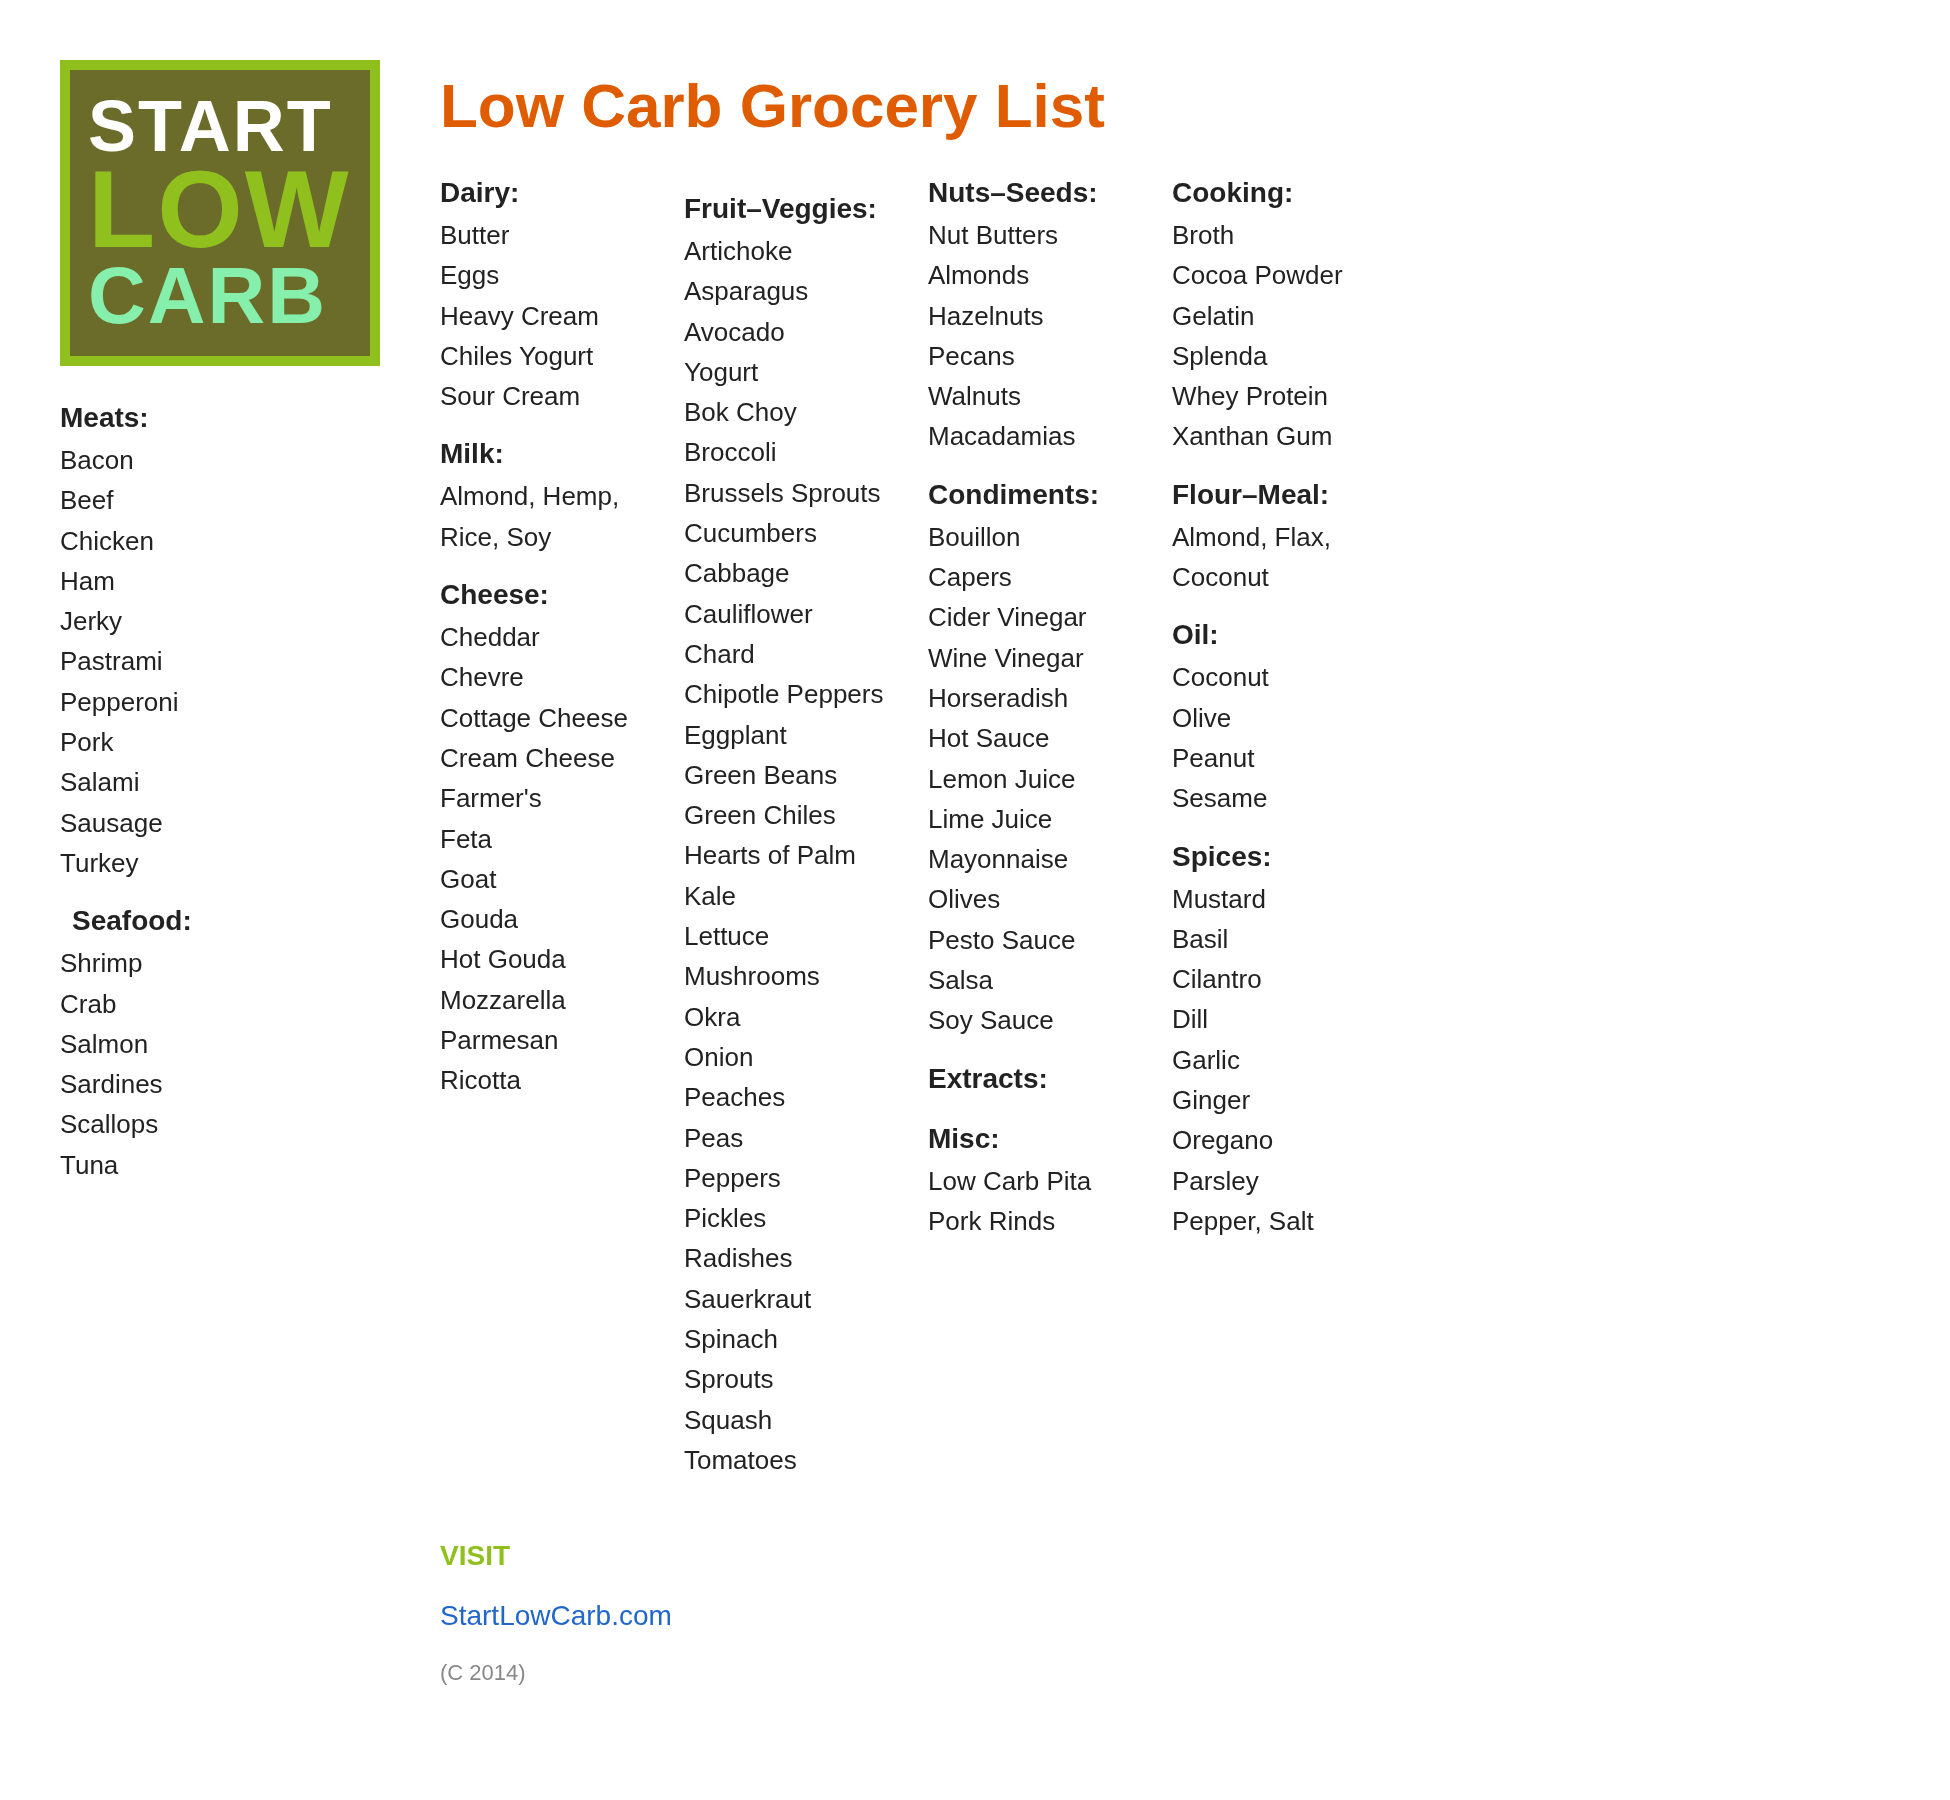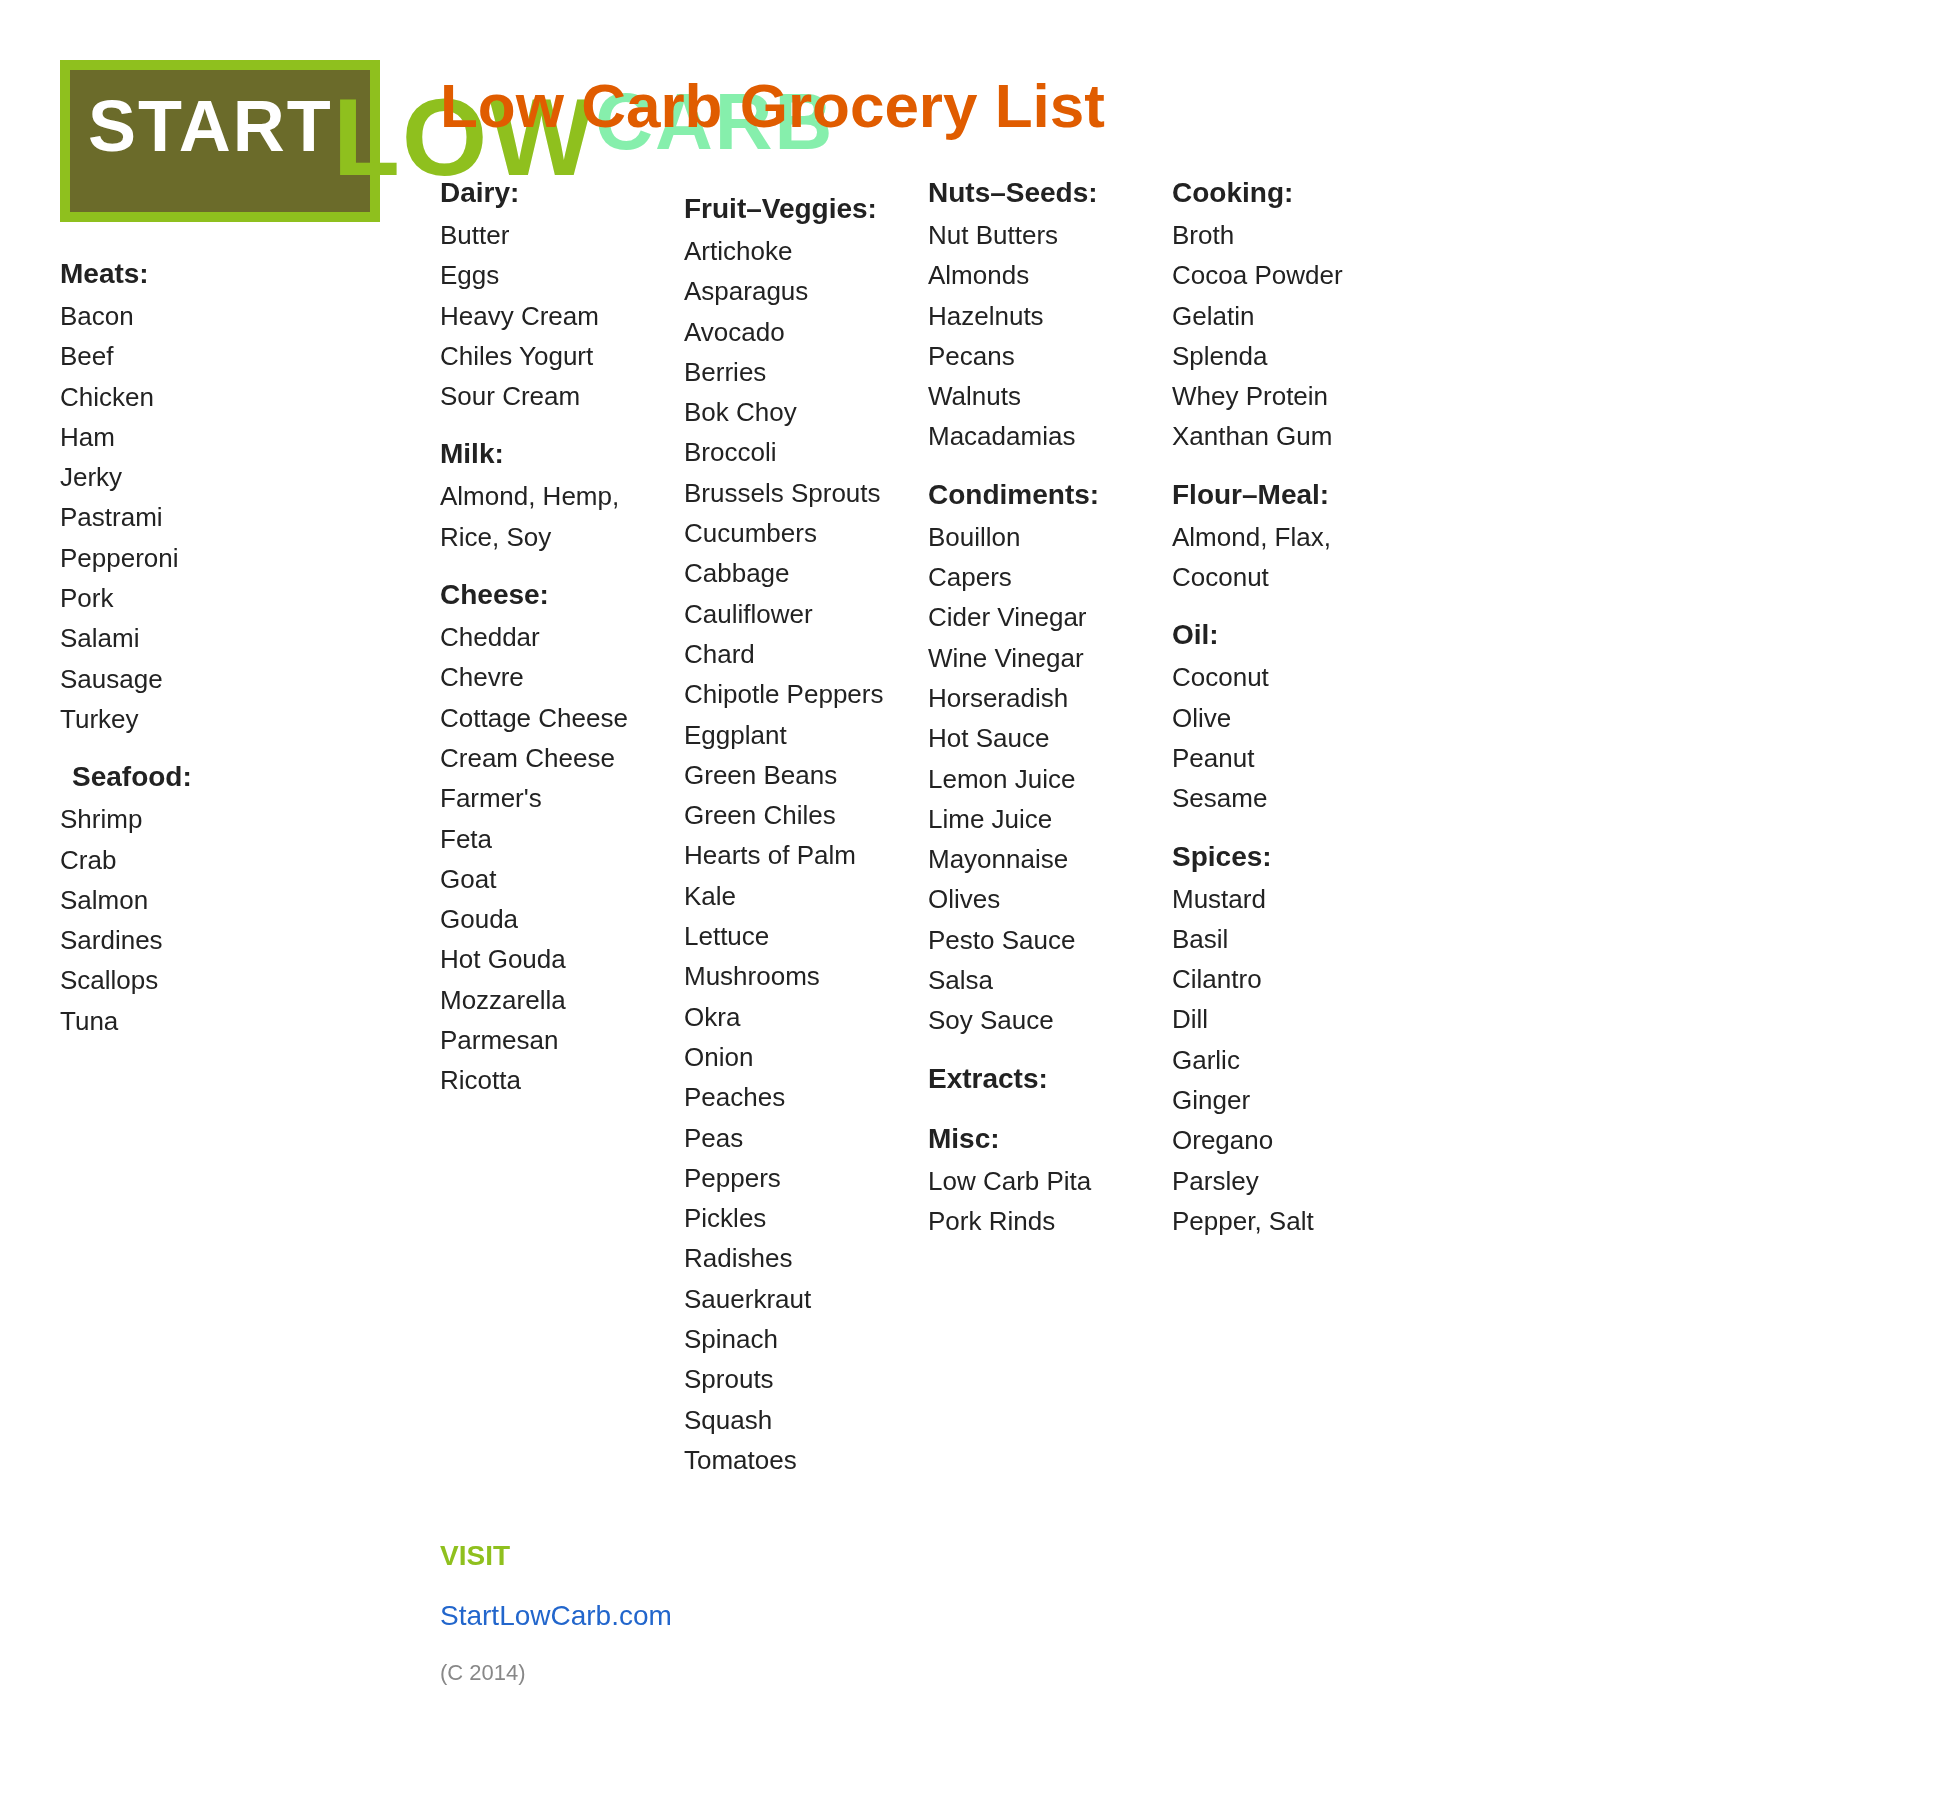--- a/index.html
+++ b/index.html
@@ -11,21 +11,21 @@
       padding: 60px 60px 60px 60px;
     }
     
     .logo-box {
       width: 320px;
       min-width: 320px;
       background: #6b6b2a;
       border: 10px solid #8fc01e;
       padding: 20px 18px 20px 18px;
       display: flex;
-      flex-direction: row;
+      flex-direction: column;
       align-items: flex-start;
       line-height: 1;
       flex-shrink: 0;
     }
     .logo-start {
       font-size: 72px;
       font-weight: 900;
       color: #fff;
       letter-spacing: 2px;
     }
@@ -195,21 +195,21 @@
             <div class="item">Ricotta</div>
           </div>
       </div>
 
       <div class="col">
         <div class="section-header" style="margin-top:16px;">Fruit–Veggies:</div>
         <div id="fruit-veggies-items">
             <div class="item">Artichoke</div>
             <div class="item">Asparagus</div>
             <div class="item">Avocado</div>
-            <div class="item">Berries</div>
+            <div class="item">Yogurt</div>
             <div class="item">Bok Choy</div>
             <div class="item">Broccoli</div>
             <div class="item">Brussels Sprouts</div>
             <div class="item">Cucumbers</div>
             <div class="item">Cabbage</div>
             <div class="item">Cauliflower</div>
             <div class="item">Chard</div>
             <div class="item">Chipotle Peppers</div>
             <div class="item">Eggplant</div>
             <div class="item">Green Beans</div>

